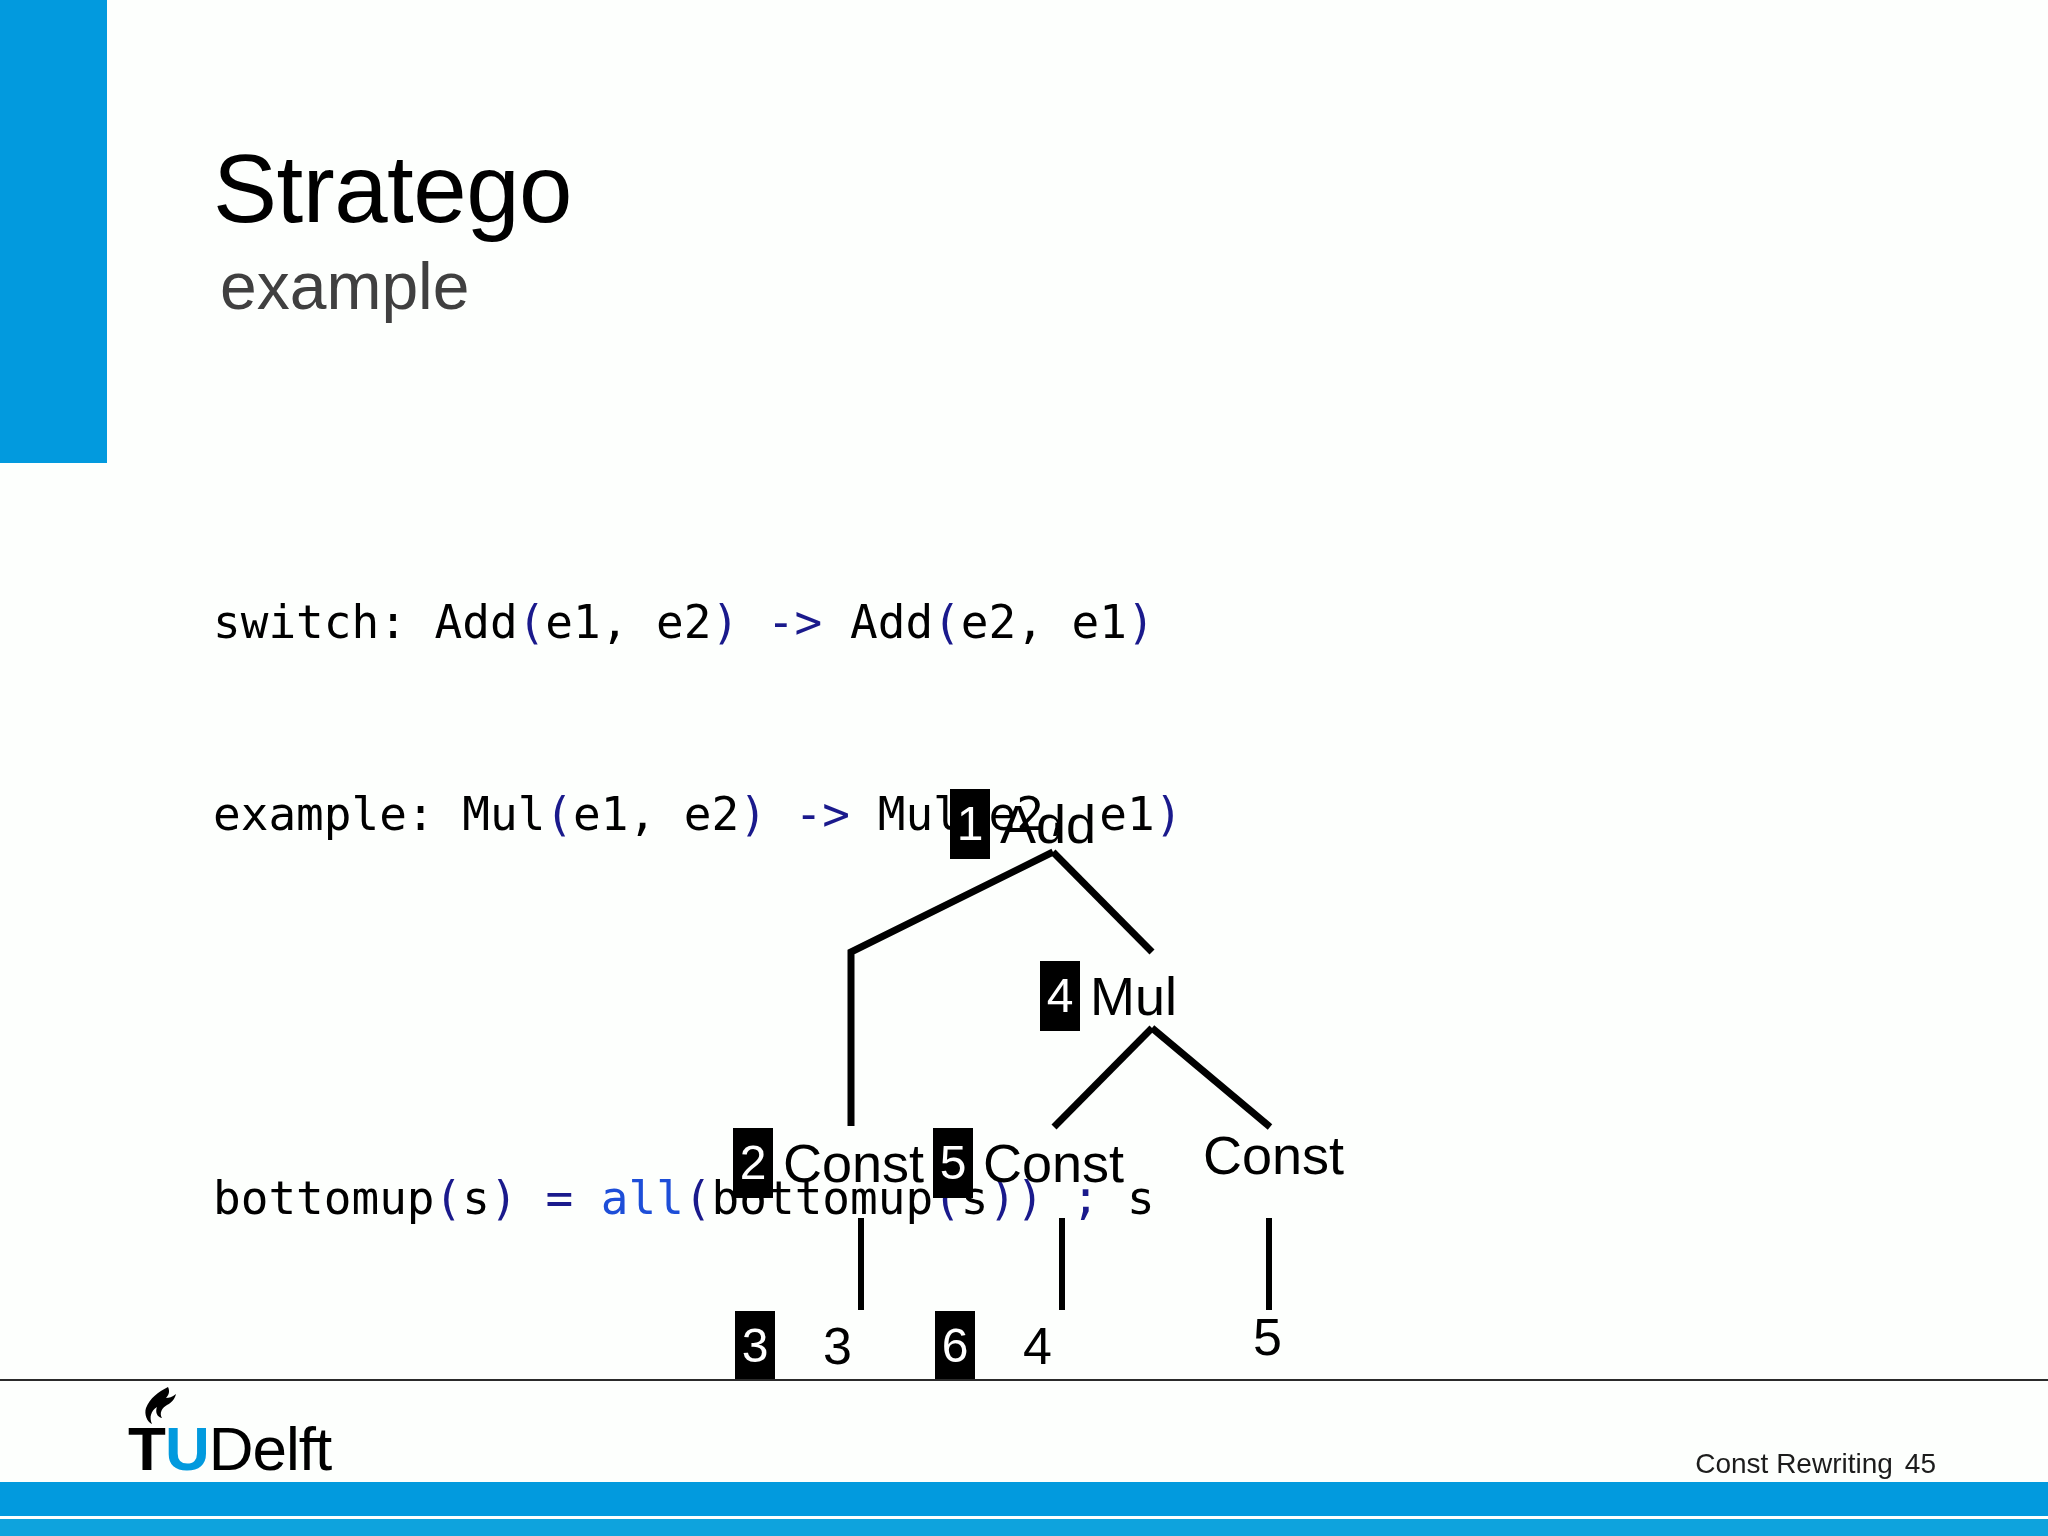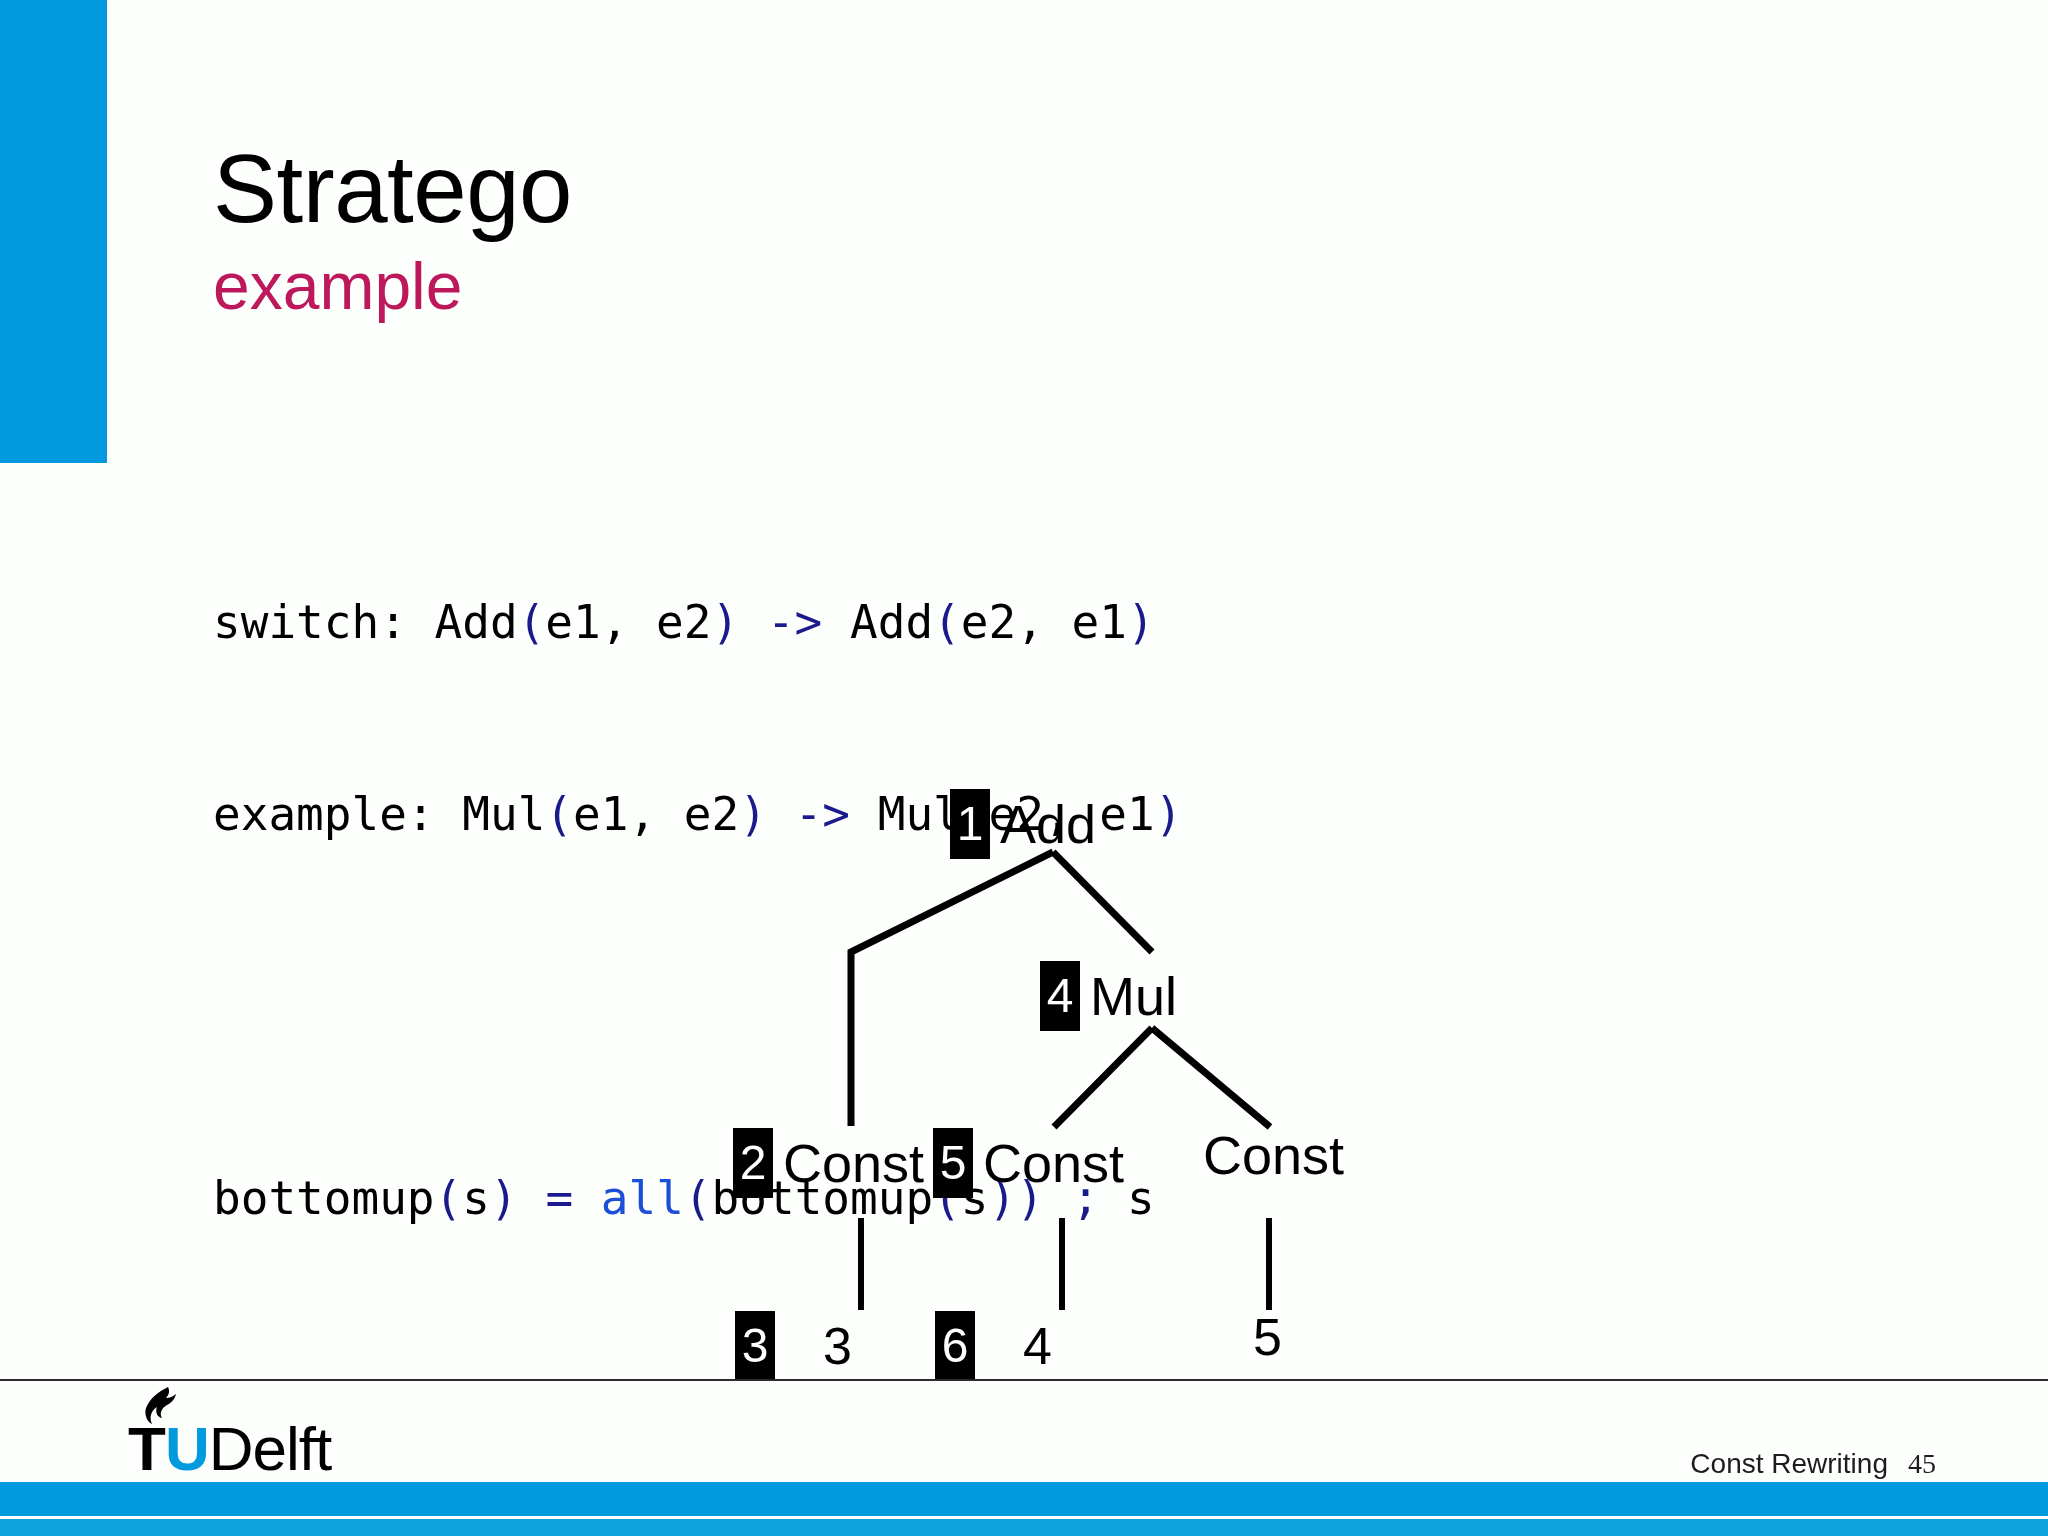--- a/index.html
+++ b/index.html
@@ -42,24 +42,25 @@
     font-weight: 400;
     color: #000000;
     line-height: 1.02;
     letter-spacing: -0.5px;
     white-space: nowrap;
   }
   .slide-subtitle {
     font-family: "Liberation Sans", sans-serif;
     font-size: 66px;
     font-weight: 400;
-    color: #be185d;
+    color: #404040;
     line-height: 1.05;
     margin-top: 14px;
     white-space: nowrap;
+    margin-left: 7px;
   }
 
   
   .code-block {
     position: absolute;
     left: 213px;
     top: 462px;
     font-family: "DejaVu Sans Mono", monospace;
     font-size: 46px;
     line-height: 64px;
@@ -137,21 +138,21 @@
   }
   .footer-text {
     position: absolute;
     right: 128px;
     top: 1448px;
     font-family: "Liberation Sans", sans-serif;
     font-size: 28px;
     color: #1c1c1c;
     white-space: nowrap;
   }
-  .footer-text .pagenum { margin-left: 20px; font-family: Liberation Serif, serif; }
+  .footer-text .pagenum { margin-left: 12px; }
 
   .footer-bar-main {
     position: absolute;
     left: 0;
     top: 1482px;
     width: 2048px;
     height: 34px;
     background: #029ade;
   }
   .footer-bar-thin {

